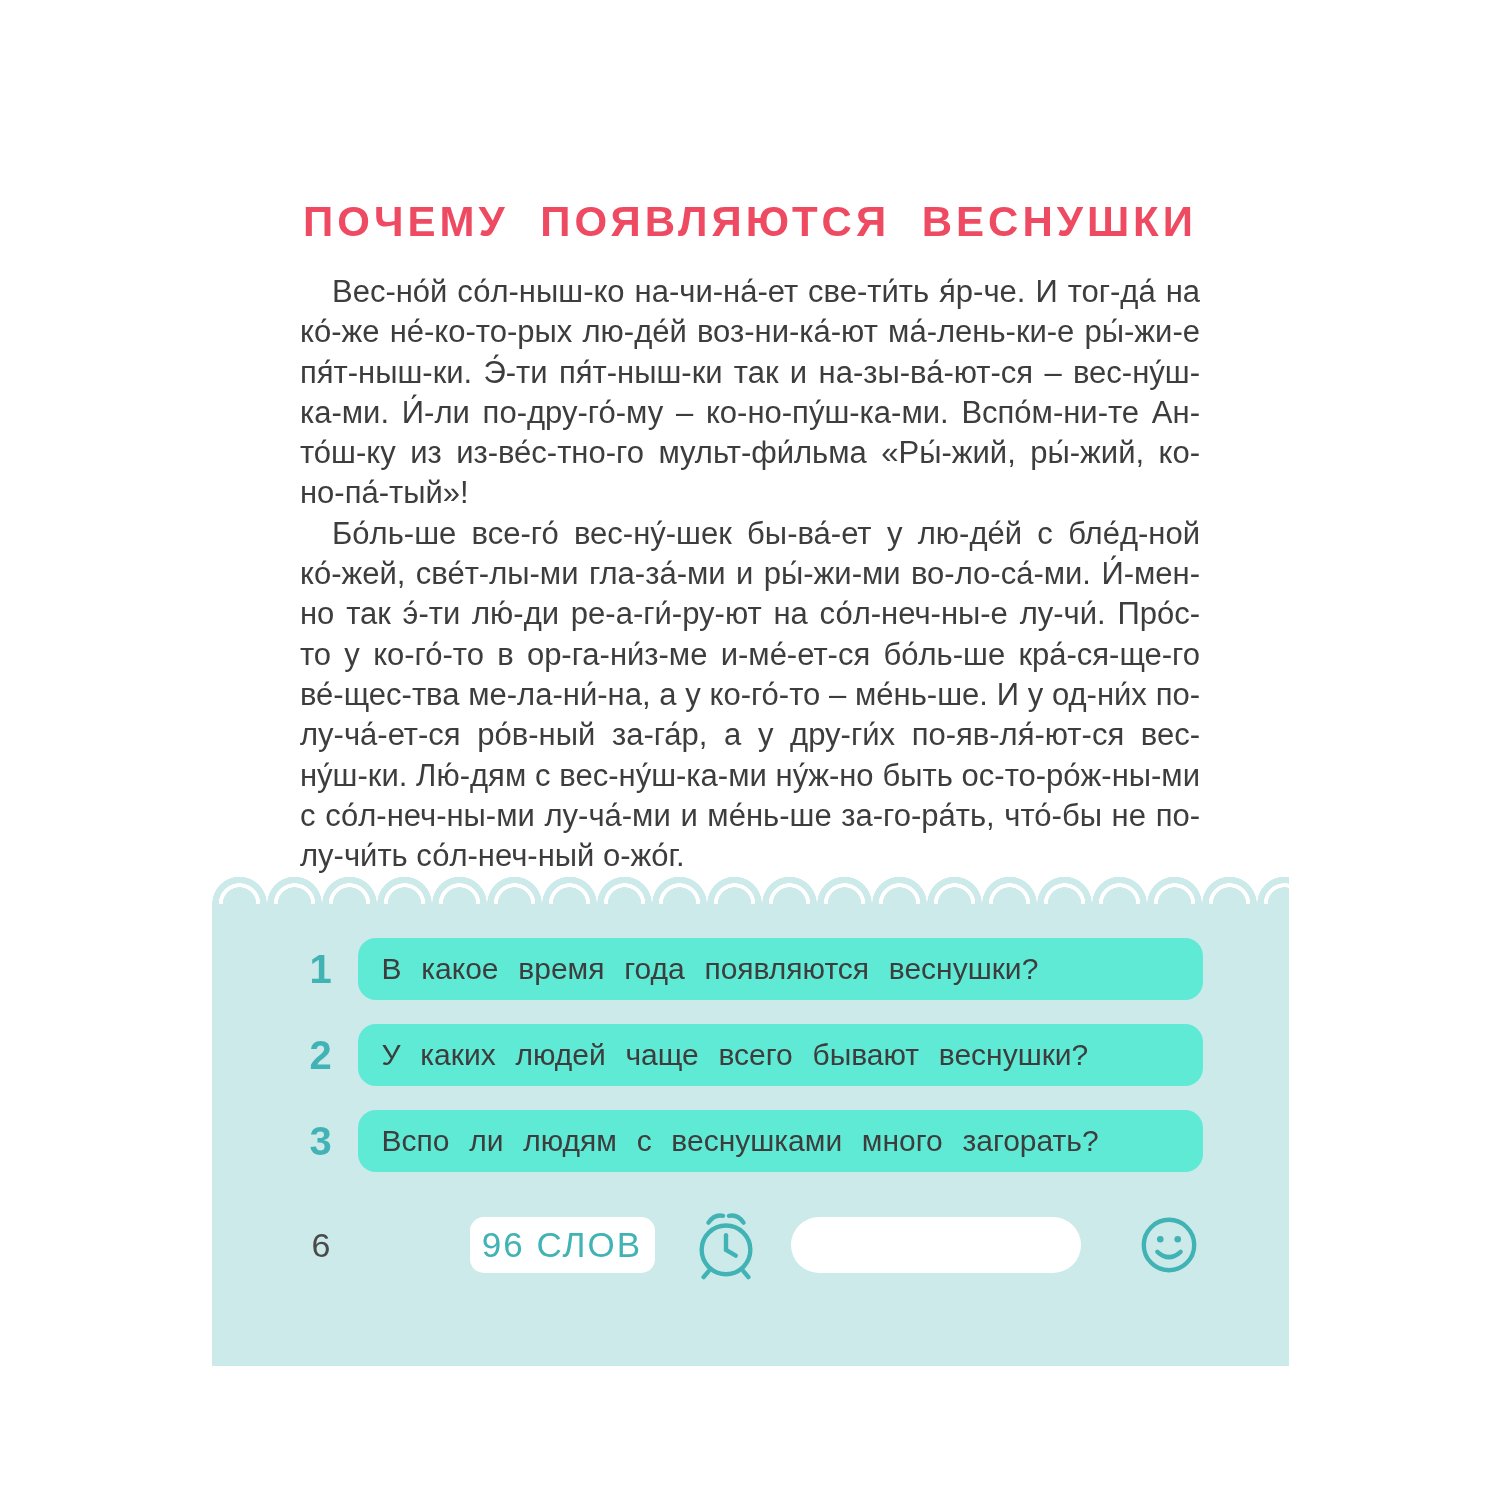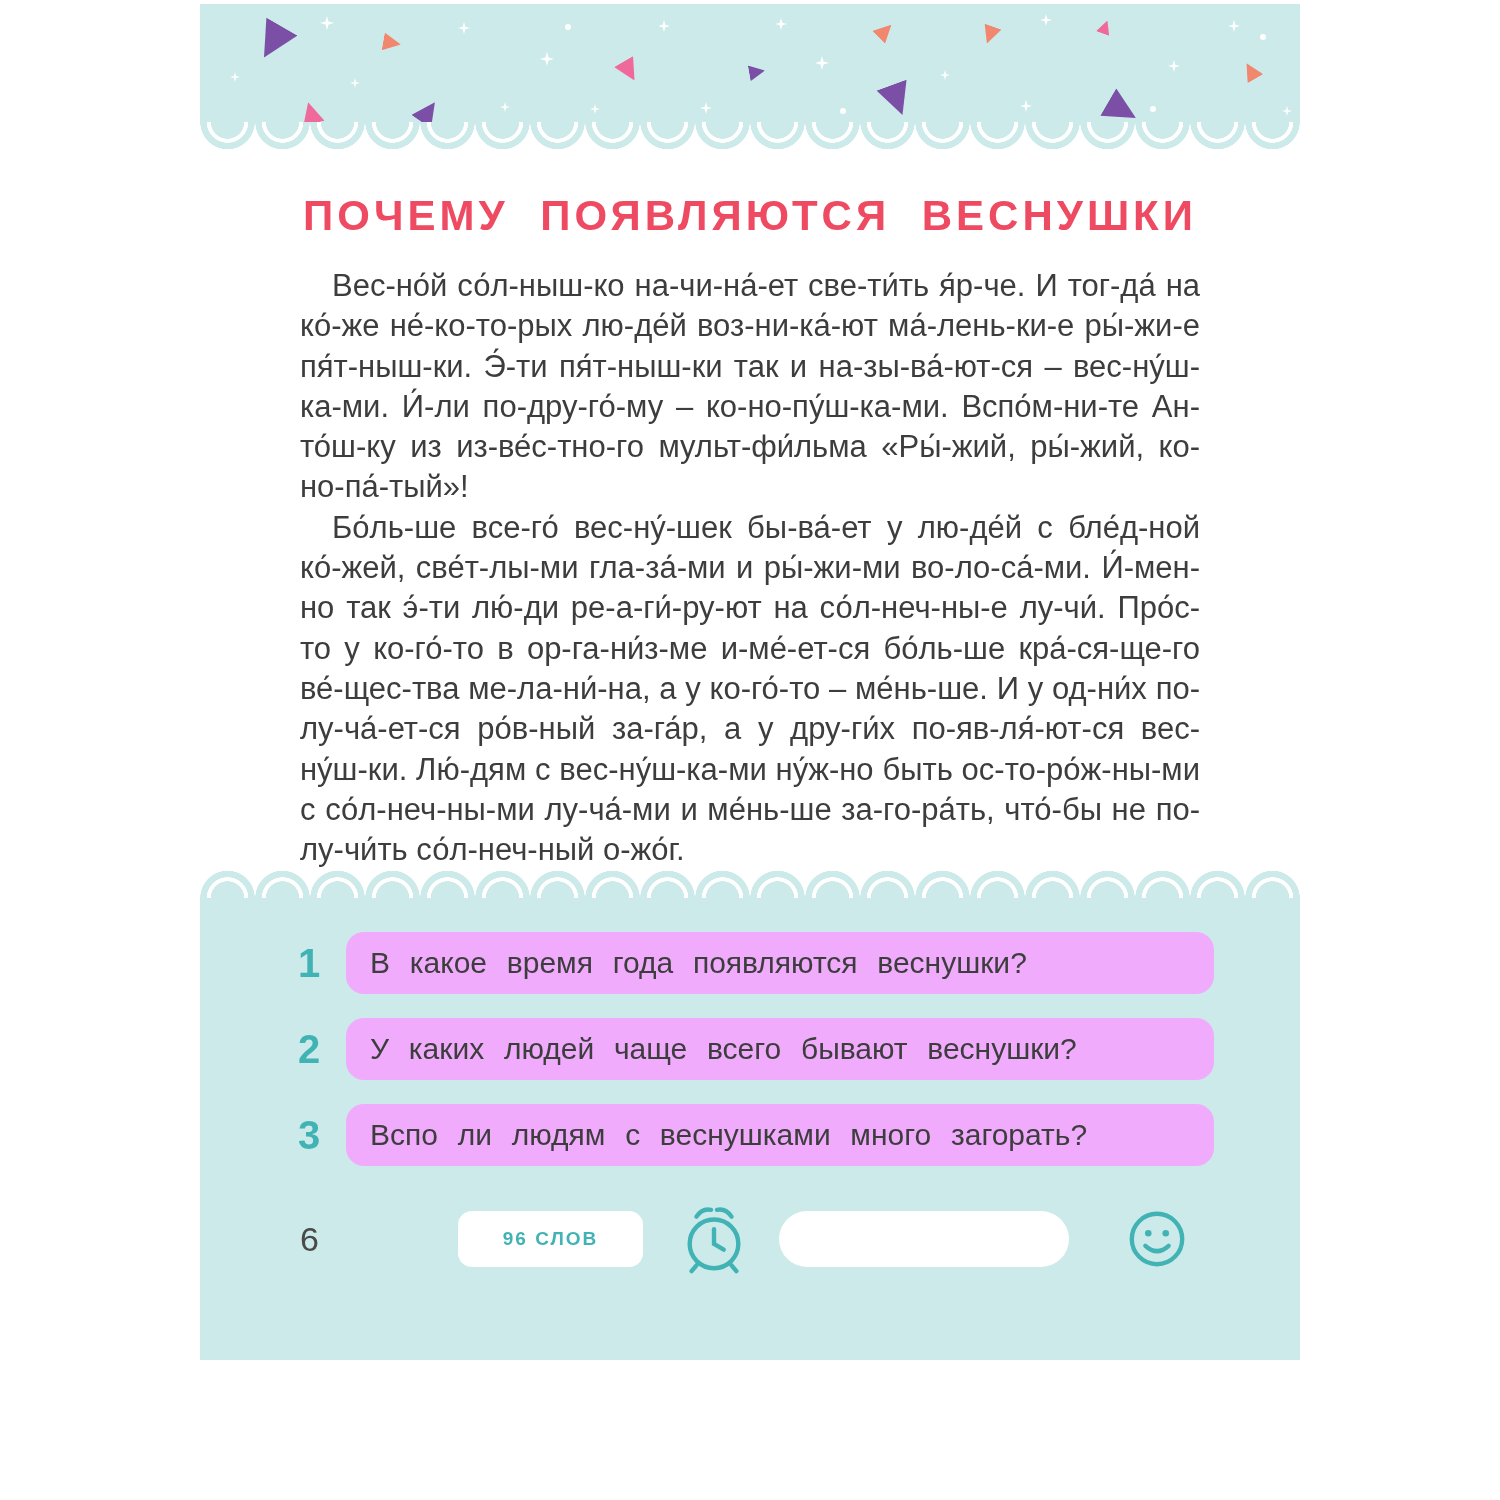--- a/index.html
+++ b/index.html
@@ -8,22 +8,22 @@
     --red:#ee4a62;
     --ink:#3d3d3d;
   }
   *{margin:0;padding:0;box-sizing:border-box;}
   html,body{background:#ffffff;}
   .page{
     width:1500px;height:1500px;background:#ffffff;overflow:hidden;
     font-family:"Liberation Sans", sans-serif;color:var(--ink);
   }
   .column{
-    width:1100px;height:1112px;margin:4px auto;
-    display:flex;flex-direction:column;
+    width:1100px;height:1112px;margin:10px auto;
+    display:flex;flex-direction:column;align-items:center;
   }
   
   .band{position:relative;height:118px;background:var(--bg);overflow:hidden;}
   .tri{position:absolute;clip-path:polygon(50% 0%,100% 100%,0% 100%);}
   .star{position:absolute;background:#ffffff;
         clip-path:polygon(50% 0%,61% 39%,100% 50%,61% 61%,50% 100%,39% 61%,0% 50%,39% 39%);}
   .dot{position:absolute;background:#ffffff;border-radius:50%;}
   .edge-down{
     height:28px;
     background-image:radial-gradient(27.5px at 50% 0px,
@@ -60,32 +60,32 @@
     margin-top:34px;text-align:center;
     font-size:35px;font-weight:bold;color:var(--teal);
     letter-spacing:4px;word-spacing:14px;
   }
   .q-list{margin-top:34px;display:flex;flex-direction:column;gap:24px;padding:0 86px 0 98px;}
   .q-row{display:flex;align-items:center;}
   .q-num{
     width:48px;flex:0 0 48px;font-size:40px;font-weight:bold;color:var(--teal);
   }
   .q-pill{
-    flex:1;height:62px;background:#f0abfc;border-radius:18px;
+    flex:1;height:62px;background:#5eead4;border-radius:18px;
     display:flex;align-items:center;padding:0 24px;
   }
   .q-pill span{font-size:30px;color:var(--ink);word-spacing:0.38em;white-space:nowrap;}
   
   .footer{display:flex;align-items:center;margin-top:36px;padding:0 88px 0 100px;}
   .pagenum{font-size:34px;color:#4a4a4a;width:40px;}
   .wc-badge{
     margin-left:118px;width:185px;height:56px;background:#ffffff;border-radius:14px;
     display:flex;align-items:center;justify-content:center;
   }
-  .wc-badge span{font-size:19px;font-weight:bold;color:var(--teal);letter-spacing:2px;}
+  .wc-badge span{font-size:35px;font-weight:normal;color:var(--teal);letter-spacing:2px;}
   .clock{margin-left:34px;}
   .answer-pill{margin-left:28px;width:290px;height:56px;background:#ffffff;border-radius:28px;}
   .smiley{margin-left:56px;}
   .icon-stroke{fill:none;stroke:var(--teal);stroke-width:4.5;stroke-linecap:round;}
   .icon-fill{fill:var(--teal);}
 </style>
 </head>
 <body>
 
 <div class="page">

